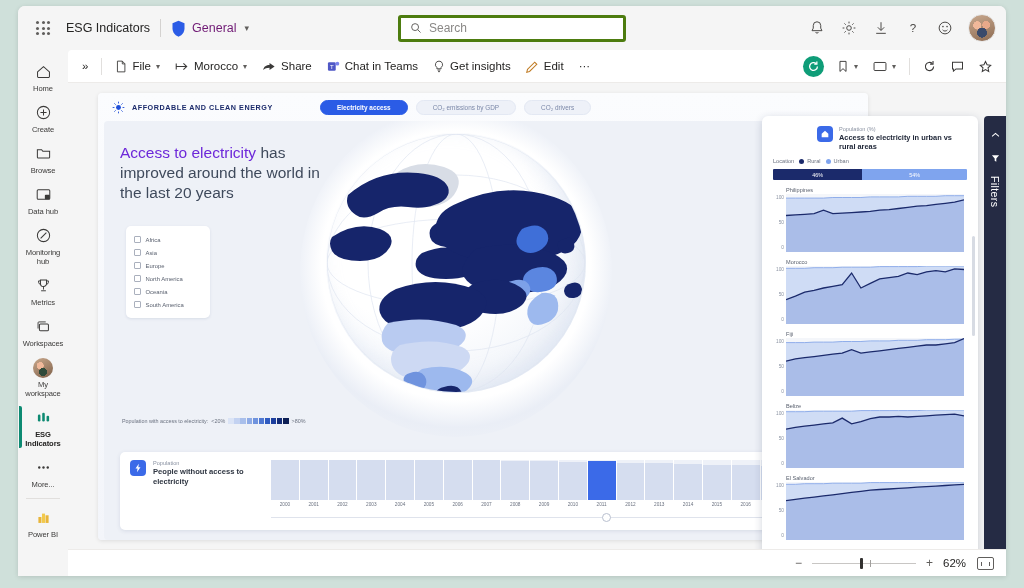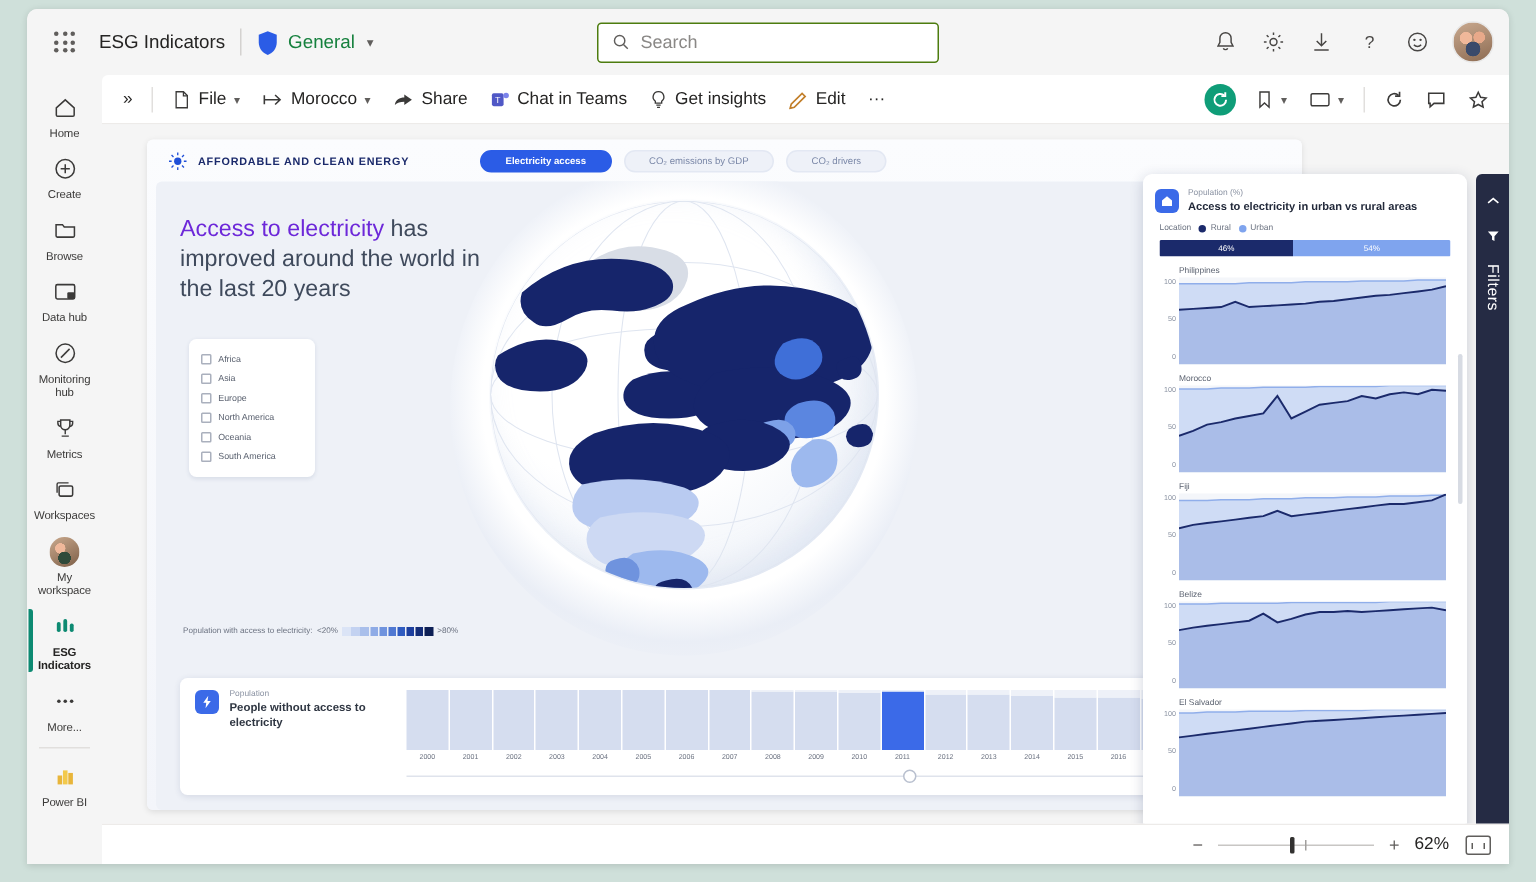--- a/index.html
+++ b/index.html
@@ -21,26 +21,26 @@
     display: flex; align-items: center; padding: 0 10px;
     position: relative;
   }
   .waffle { width: 30px; height: 30px; display: flex; align-items: center; justify-content: center; cursor: pointer; border-radius: 3px; }
   .waffle-grid { display: grid; grid-template-columns: repeat(3, 3px); grid-template-rows: repeat(3, 3px); gap: 2.5px; }
   .waffle-grid i { width: 3px; height: 3px; background: #605e5c; border-radius: 50%; display: block; }
   .brand-name { font-size: 12.5px; color: #252423; margin-left: 8px; white-space: nowrap; }
   .hdr-divider { width: 1px; height: 18px; background: #d4d2d0; margin: 0 10px; }
   .ws-chip { display: flex; align-items: center; gap: 6px; cursor: pointer; }
   .shield { width: 15px; height: 17px; }
-  .ws-label { font-size: 12.5px; color: #15803d; }
+  .ws-label { font-size: 12.5px; color: #701a75; }
   .chev { font-size: 9px; color: #605e5c; margin-left: 2px; }
   .search-box {
     position: absolute; left: 50%; transform: translateX(-50%);
     width: 228px; height: 27px; background: #fff;
-    border: 1px solid #4d7c0f; border-radius: 3px;
+    border: 3px solid #4d7c0f; border-radius: 3px;
     display: flex; align-items: center; padding: 0 9px; gap: 7px;
   }
   .search-ph { font-size: 12px; color: #8a8886; }
   .hdr-right { margin-left: auto; display: flex; align-items: center; gap: 2px; }
   .hicon { width: 30px; height: 30px; display: flex; align-items: center; justify-content: center; cursor: pointer; border-radius: 3px; color: #484644; }
   .avatar {
     width: 28px; height: 28px; border-radius: 50%; margin-left: 6px; cursor: pointer;
     background:
       radial-gradient(circle at 50% 68%, #3a4a6b 0 22%, transparent 23%),
       radial-gradient(circle at 32% 40%, #f0b89a 0 17%, transparent 18%),
@@ -161,21 +161,21 @@
   .tl-year { flex: 1; font-size: 4.7px; color: #6b7280; text-align: center; }
   .tl-slider { position: relative; margin-top: 6px; height: 9px; }
   .tl-track { position: absolute; left: 0; right: 0; top: 4px; height: 1px; background: #dfe3ec; }
   .tl-thumb { position: absolute; top: 0; width: 9px; height: 9px; border-radius: 50%; background: #fff; border: 1px solid #b9c0cf; cursor: pointer; }
   
   .side-report {
     position: absolute; right: 28px; top: 33px; width: 216px; height: 456px;
     background: #fff; border-radius: 6px; box-shadow: 0 2px 9px rgba(30,45,85,.20);
     overflow: hidden;
   }
-  .sr-head { padding: 10px 8px 0; display: flex; gap: 6px; }
+  .sr-head { padding: 10px 21px 0; display: flex; gap: 6px; margin-left: 34px; }
   .sr-badge { width: 16px; height: 16px; border-radius: 4px; background: #3b6ae8; display: flex; align-items: center; justify-content: center; flex-shrink: 0; }
   .sr-kicker { font-size: 5.6px; color: #8b93a3; }
   .sr-title { font-size: 7.4px; color: #22293a; font-weight: bold; margin-top: 1px; }
   .sr-legend { display: flex; align-items: center; gap: 5px; padding: 7px 11px 0; }
   .sr-leg-lbl { font-size: 5.6px; color: #6b7280; }
   .sr-leg-item { display: flex; align-items: center; gap: 3px; }
   .dot { width: 5px; height: 5px; border-radius: 50%; }
   .ratio-bar { display: flex; height: 11px; margin: 5px 11px 0; border-radius: 1px; overflow: hidden; }
   .ratio-seg { display: flex; align-items: center; justify-content: center; font-size: 5.4px; color: #fff; }
   .spark-list { position: relative; margin: 7px 0 0; height: 362px; }

